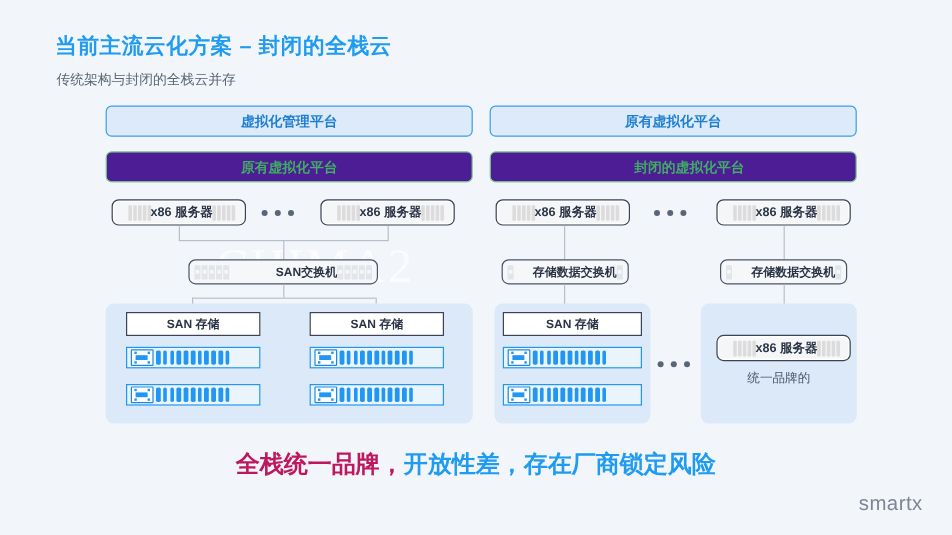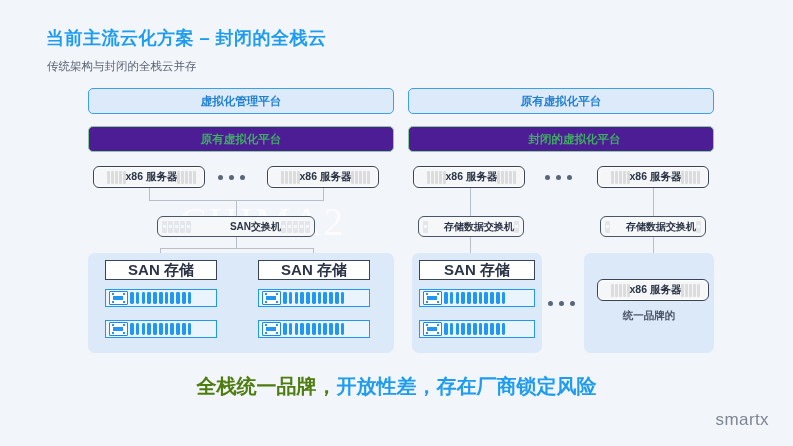--- a/index.html
+++ b/index.html
@@ -67,21 +67,21 @@
   .sw .ports i::before{content:"";position:absolute;left:1px;top:4.5px;width:3px;height:3px;background:#f6f7f9;}
   .sw .lbl{flex:1;text-align:right;font-size:10px;font-weight:bold;color:#2b3446;white-space:nowrap;}
 
   
   .pool{position:absolute;background:#dce9f8;border-radius:7px;}
 
   
   .san{
     position:absolute;height:20px;border:1.6px solid #3b4456;background:#ffffff;
     box-sizing:border-box;display:flex;align-items:center;justify-content:center;
-    font-size:15px;font-weight:bold;color:#2b3446;
+    font-size:10px;font-weight:bold;color:#2b3446;
   }
   .san span{display:inline-block;}
   
   .shelf{
     position:absolute;height:18px;border:1.4px solid #2196f3;background:#eaf4fd;
     box-sizing:border-box;display:flex;align-items:center;gap:2px;padding:0 3px;
   }
   .shelf .ctrl{
     width:17px;height:12px;border:1.3px solid #1e88e5;background:#fff;
     position:relative;flex:none;border-radius:1px;
@@ -102,29 +102,29 @@
   .lnv{width:1px;}
   .lnh{height:1px;}
 
   
   .dots{position:absolute;display:flex;gap:6px;align-items:center;}
   .dots i{display:block;width:5px;height:5px;border-radius:50%;background:#59667a;}
 
   
   .capnote{
     position:absolute;text-align:center;font-size:10.5px;line-height:1.45;
-    color:#4a5568;white-space:nowrap;font-weight:bold;
+    color:#4a5568;white-space:nowrap;
   }
 
   
   .bottom{
     position:absolute;left:0;right:0;top:373px;text-align:center;
     font-size:20px;font-weight:bold;white-space:nowrap;
   }
-  .bottom .dark{color:#4d7c0f;}
+  .bottom .dark{color:#be185d;}
   .bottom .blue{color:#1f9cf0;}
 
   
   .logo{
     position:absolute;right:24px;top:410px;
     font-size:17px;color:#7d8694;letter-spacing:.4px;font-weight:500;
   }
 </style>
 </head>
 <body>

